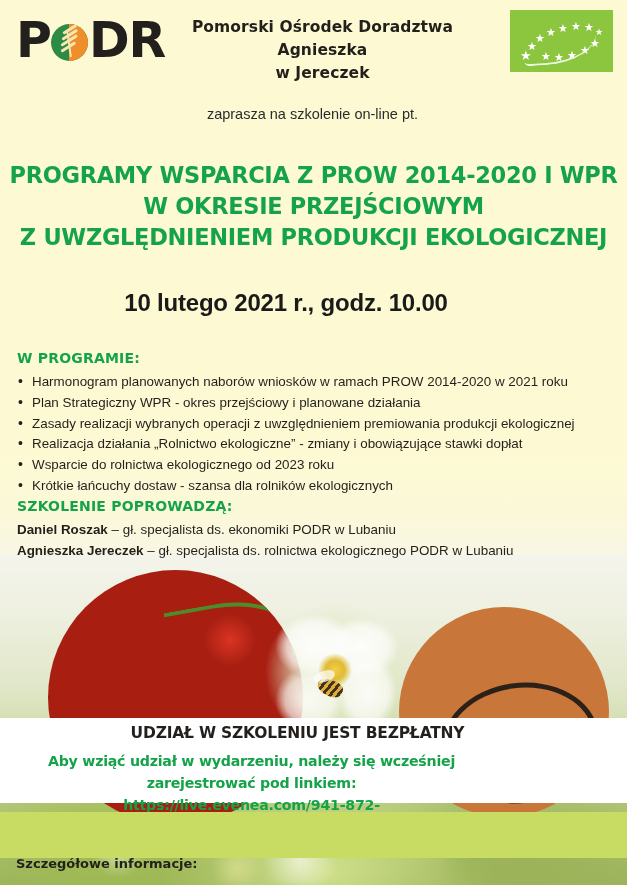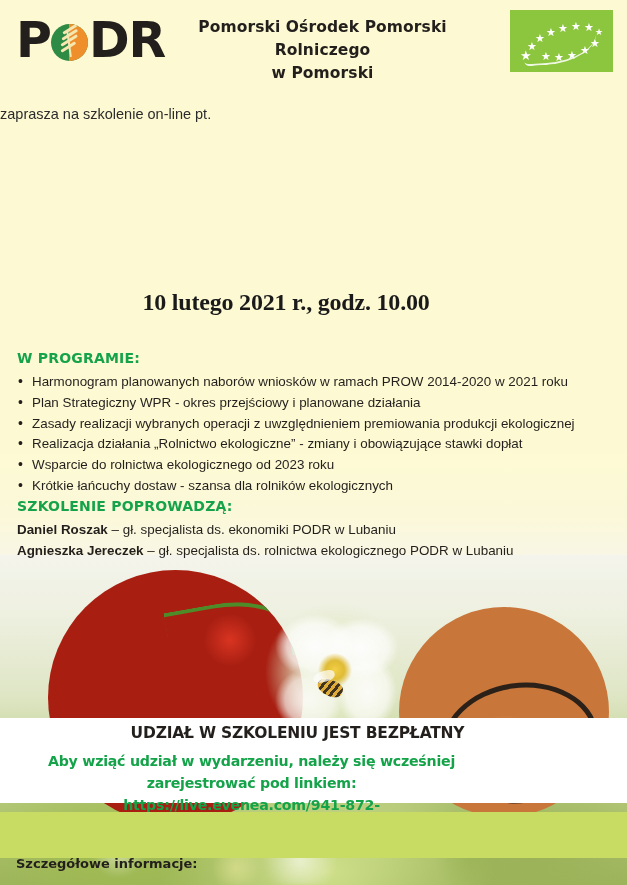--- a/index.html
+++ b/index.html
@@ -136,20 +136,21 @@
     color: #ffffff;
     font-size: 11px;
     line-height: 11px;
   }
 
   
   .invite-line {
     position: absolute;
     left: 0; top: 106px;
     width: 625px;
+    text-align: center;
     font-size: 14.5px;
     color: #2b2b2b;
   }
 
   
   .main-title {
     position: absolute;
     left: 8px; top: 160px;
     width: 611px;
     text-align: center;
@@ -161,21 +162,21 @@
     letter-spacing: -0.3px;
   }
   .main-title .tl { display: block; white-space: nowrap; }
 
   
   .date-line {
     position: absolute;
     left: 0; top: 289px;
     width: 572px;
     text-align: center;
-    font-family: Liberation Serif, serif;
+    font-family: Liberation Sans, sans-serif;
     font-size: 24px;
     font-weight: bold;
     color: #1a1a1a;
     letter-spacing: -0.2px;
   }
 
   
   .section-heading {
     color: #15a34a;
     font-family: "DejaVu Sans", sans-serif;
@@ -383,22 +384,22 @@
         <span class="stem"></span>
         <span class="grain g1"></span>
         <span class="grain g2"></span>
         <span class="grain g3"></span>
         <span class="grain g4"></span>
       </span>
       <span class="logo-letter">DR</span>
     </div>
 
     <div class="org-name">
-      <div>Pomorski Ośrodek Pomorski Rolniczego</div>
-      <div>w Pomorski</div>
+      <div>Pomorski Ośrodek Doradztwa Agnieszka</div>
+      <div>w Jereczek</div>
     </div>
 
     <div class="eu-organic">
       <span class="leaf-stem"></span>
       <span class="star" style="left:10px; top:40px; font-size:13px;">★</span>
       <span class="star" style="left:17px; top:31px;">★</span>
       <span class="star" style="left:25px; top:23px;">★</span>
       <span class="star" style="left:36px; top:17px;">★</span>
       <span class="star" style="left:48px; top:13px;">★</span>
       <span class="star" style="left:61px; top:11px;">★</span>
@@ -407,20 +408,25 @@
       <span class="star" style="left:80px; top:28px;">★</span>
       <span class="star" style="left:70px; top:35px;">★</span>
       <span class="star" style="left:57px; top:40px;">★</span>
       <span class="star" style="left:44px; top:42px;">★</span>
       <span class="star" style="left:31px; top:41px;">★</span>
     </div>
   </div>
 
   <div class="invite-line">zaprasza na szkolenie on-line pt.</div>
 
+  <div class="main-title">
+    <span class="tl">PROGRAMY WSPARCIA Z PROW 2014-2020 I WPR</span>
+    <span class="tl">W OKRESIE PRZEJŚCIOWYM</span>
+    <span class="tl">Z UWZGLĘDNIENIEM PRODUKCJI EKOLOGICZNEJ</span>
+  </div>
 
   <div class="date-line">10 lutego 2021 r., godz. 10.00</div>
 
   <div class="program-block">
     <div class="section-heading">W PROGRAMIE:</div>
     <ul class="program-list">
       <li>Harmonogram planowanych naborów wniosków w ramach PROW 2014-2020 w 2021 roku</li>
       <li>Plan Strategiczny WPR - okres przejściowy i planowane działania</li>
       <li>Zasady realizacji wybranych operacji z uwzględnieniem premiowania produkcji ekologicznej</li>
       <li>Realizacja działania „Rolnictwo ekologiczne” - zmiany i obowiązujące stawki dopłat</li>

